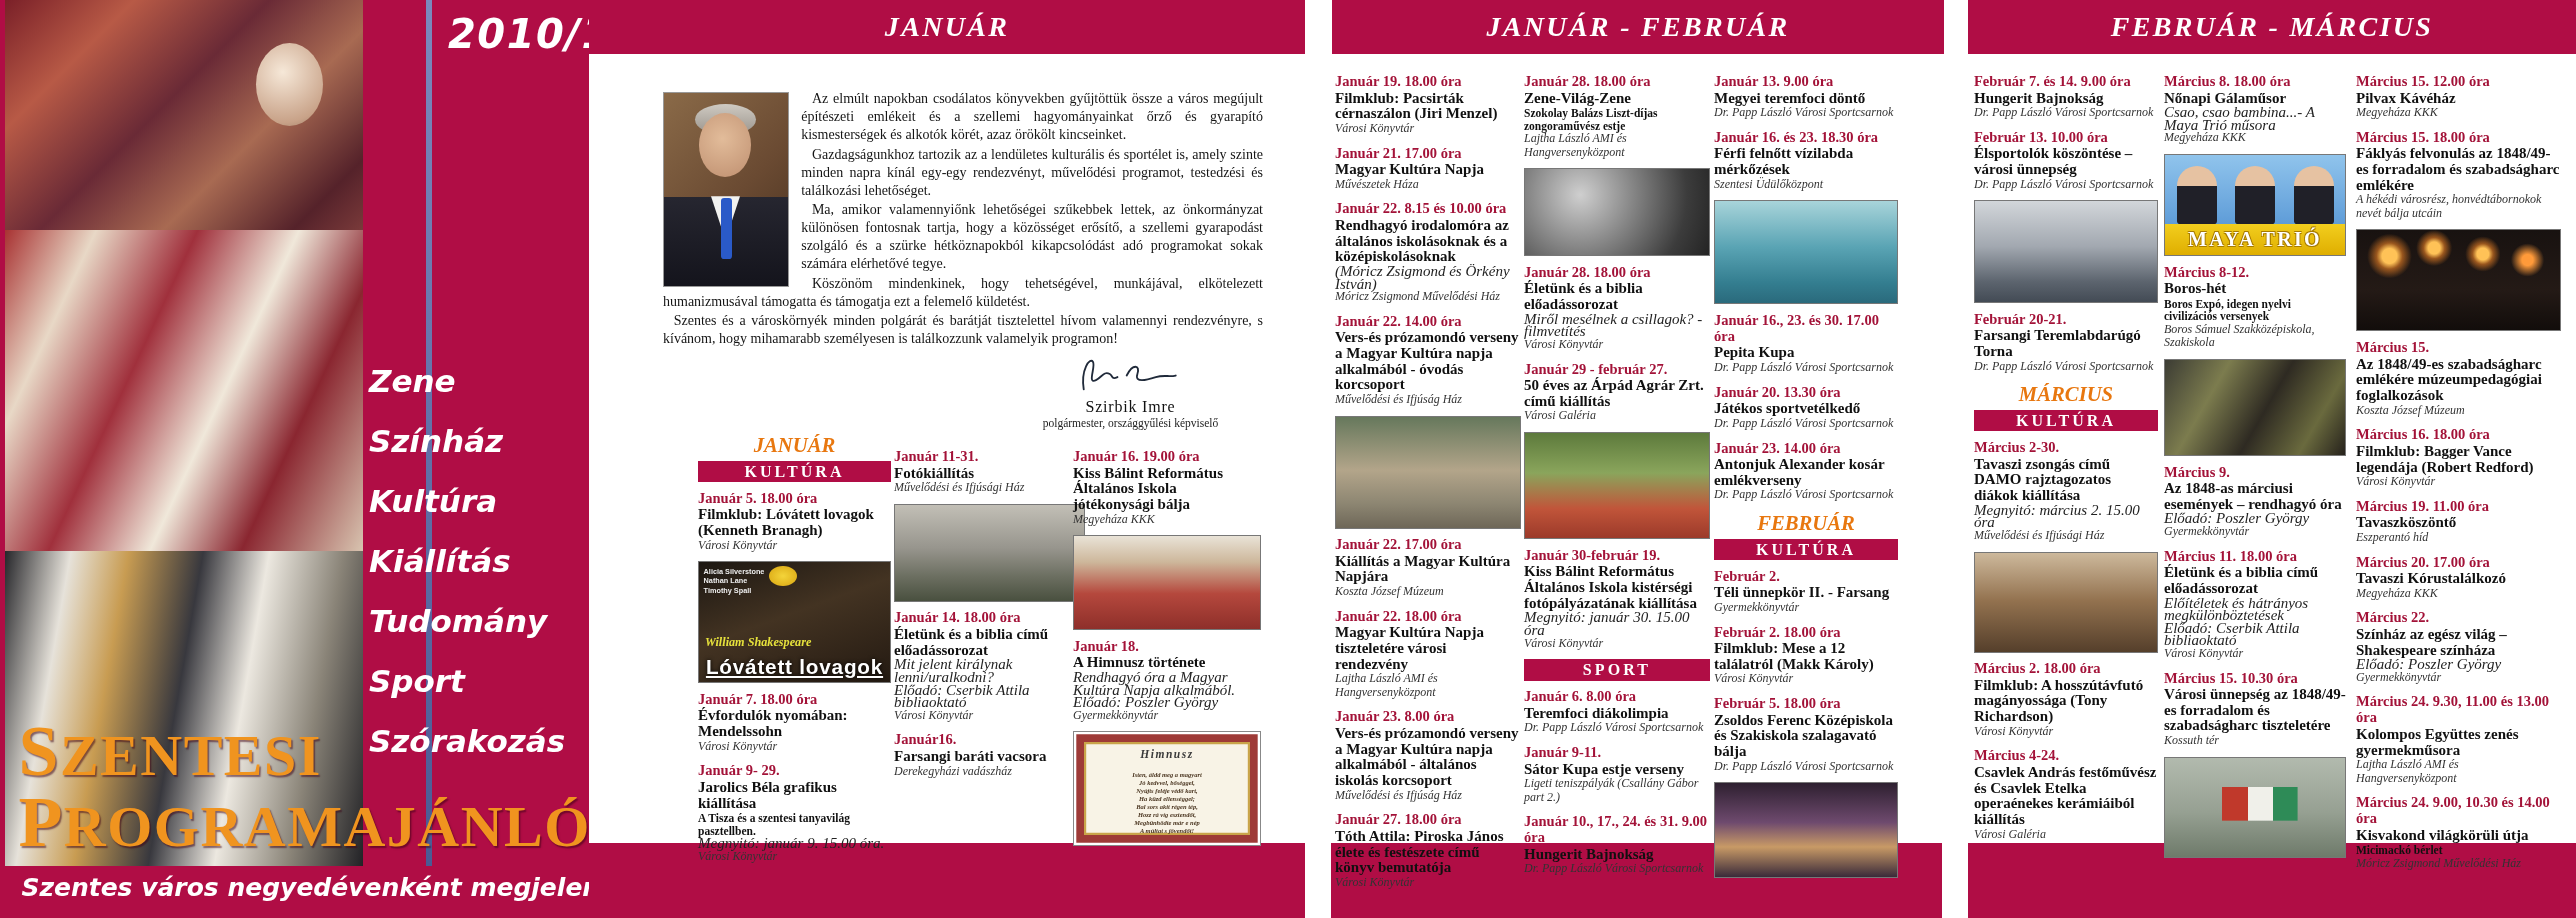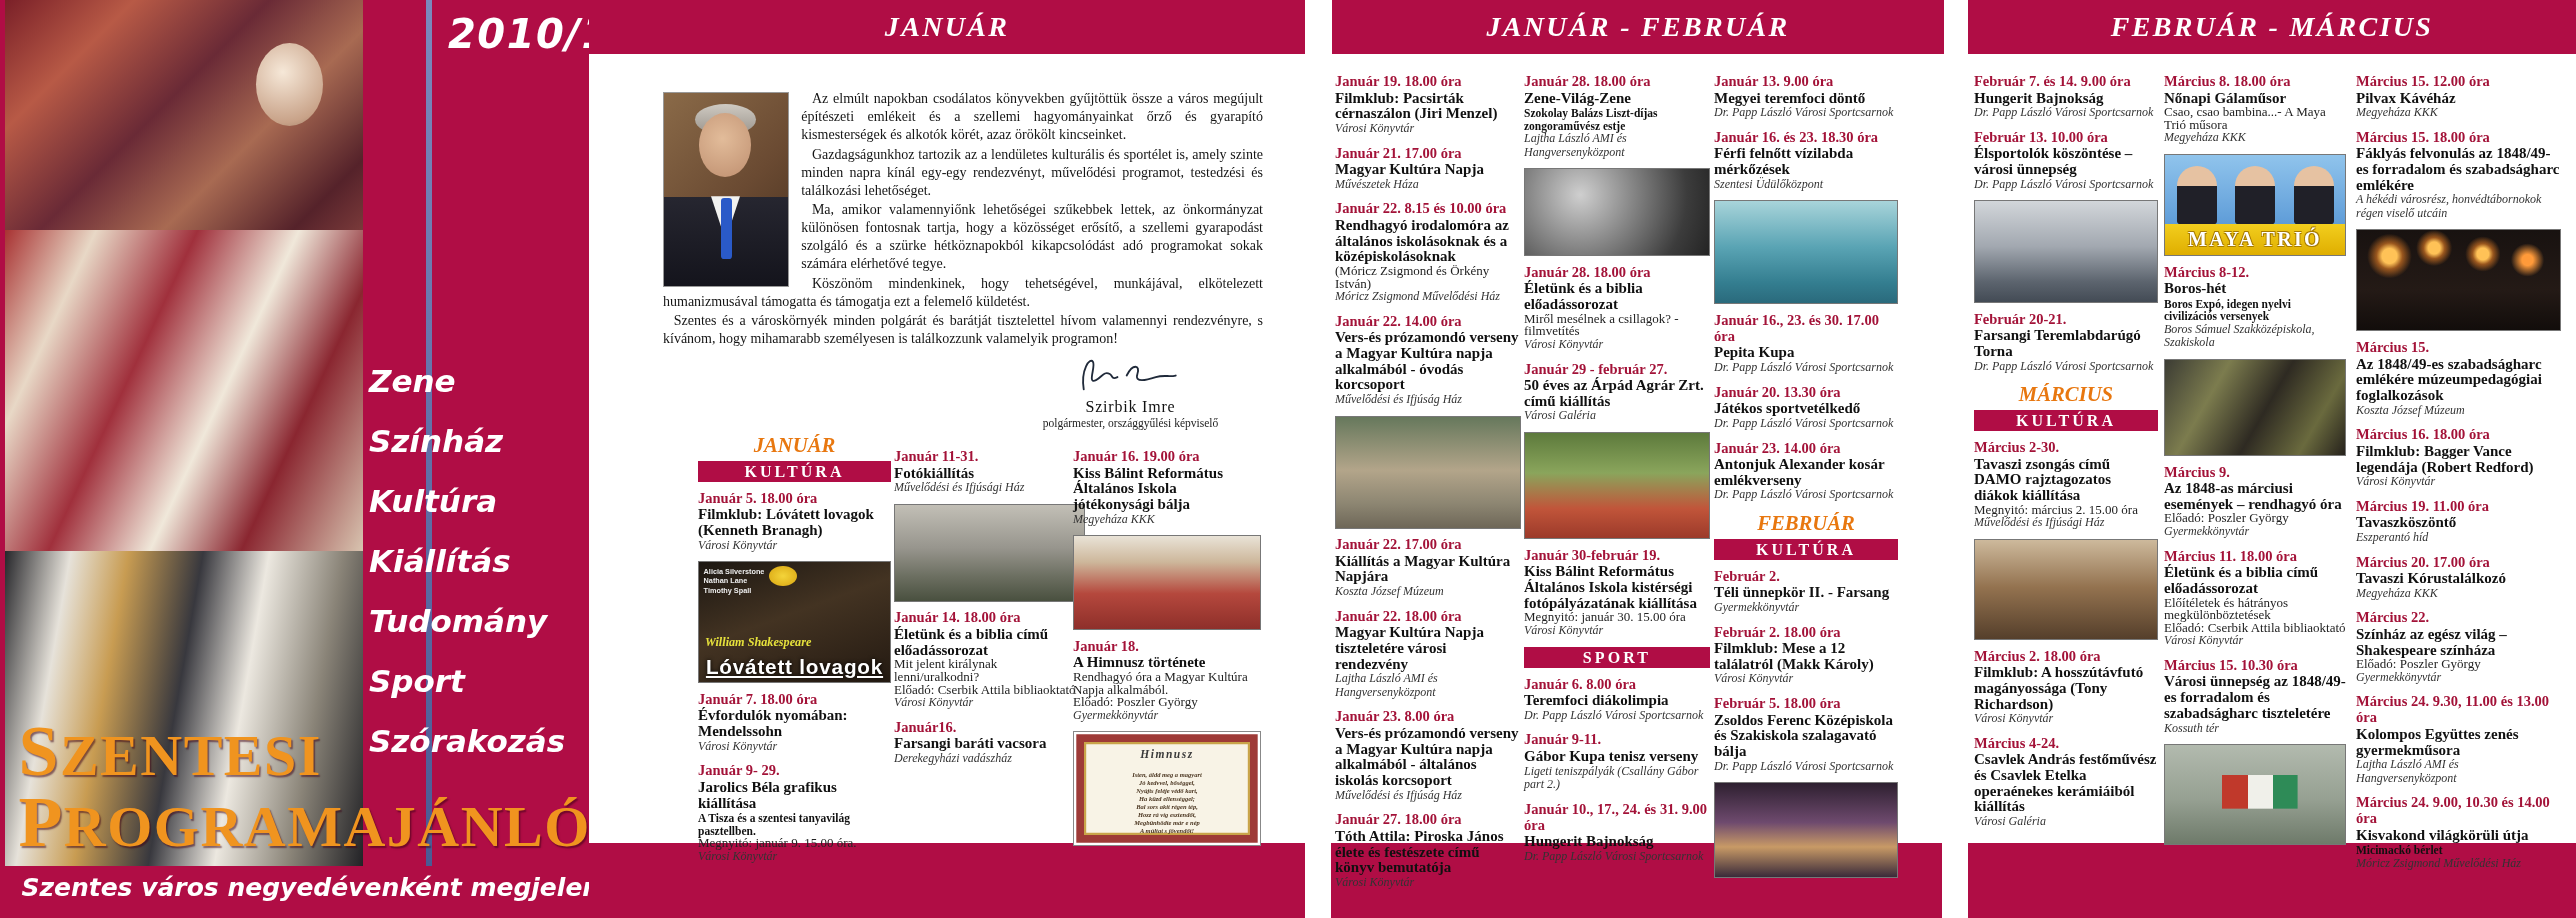--- a/index.html
+++ b/index.html
@@ -72,21 +72,21 @@
   .c8{left:2164px;top:73px;width:182px;}
   .c9{left:2356px;top:73px;width:205px;}
 
   .month{font:bold italic 20.7px/24.5px "Liberation Serif",serif;color:#e8770f;text-align:center;margin-bottom:3.1px;}
   .secbar{background:#b00d45;color:#fff;text-align:center;
           font:bold 16px/21.4px "Liberation Serif",serif;letter-spacing:3.1px;margin-bottom:7.7px;}
   .event{margin-bottom:9.2px;}
   .date{font-weight:bold;font-size:14.5px;line-height:16px;color:#a31238;}
   .etitle{font-weight:bold;font-size:15px;line-height:15.7px;color:#101010;margin-top:1.5px;}
   .sub{font-weight:bold;font-size:11.5px;line-height:12.6px;color:#101010;margin-top:0.8px;}
-  .desc{font-size:13px;line-height:12.6px;color:#222;}
+  .desc{font-size:15px;line-height:12.6px;color:#222;font-style:italic;}
   .venue{font-style:italic;font-size:12px;line-height:13.4px;color:#333;}
 
   .photo{width:100%;border:0.8px solid #777;margin:1.5px 0 7.7px 0;box-sizing:border-box;position:relative;overflow:hidden;}
   .ph-memorial{background:linear-gradient(180deg,#c2bfb6 0%,#97958d 45%,#6b6e60 75%,#49503f 100%);}
   .ph-ball{background:linear-gradient(180deg,#e9e3d7 0%,#cdb79b 28%,#b5483d 62%,#8e2f2a 100%);}
   .ph-recital{background:linear-gradient(180deg,#66785c 0%,#b3a58a 48%,#8d8672 78%,#6e6758 100%);}
   .ph-pianist{background:radial-gradient(circle at 30% 30%,#cfcfcf 0%,#8a8a8a 35%,#3c3c3c 75%,#242424 100%);}
   .ph-tomato{background:linear-gradient(180deg,#5d7a3c 0%,#8aa55c 38%,#c1553a 72%,#9c3a2a 100%);}
   .ph-waterpolo{background:linear-gradient(180deg,#a8d4da 0%,#5aa4b4 45%,#347e90 80%,#2a6a7c 100%);}
   .ph-prom{background:linear-gradient(180deg,#2e2030 0%,#6e4a6e 42%,#c89a66 68%,#3a2a3a 100%);}
@@ -341,21 +341,21 @@
           <div class="venue">Városi Könyvtár</div>
         </div>
         <div class="secbar"><span>SPORT</span></div>
         <div class="event">
           <div class="date">Január 6. 8.00 óra</div>
           <div class="etitle">Teremfoci diákolimpia</div>
           <div class="venue">Dr. Papp László Városi Sportcsarnok</div>
         </div>
         <div class="event">
           <div class="date">Január 9-11.</div>
-          <div class="etitle">Gábor Kupa tenisz verseny</div>
+          <div class="etitle">Sátor Kupa estje verseny</div>
           <div class="venue">Ligeti teniszpályák (Csallány Gábor part 2.)</div>
         </div>
         <div class="event">
           <div class="date">Január 10., 17., 24. és 31. 9.00 óra</div>
           <div class="etitle">Hungerit Bajnokság</div>
           <div class="venue">Dr. Papp László Városi Sportcsarnok</div>
         </div>
       </div>
       <div class="col c6">
         <div class="event">
@@ -482,21 +482,21 @@
       </div>
       <div class="col c9">
         <div class="event">
           <div class="date">Március 15. 12.00 óra</div>
           <div class="etitle">Pilvax Kávéház</div>
           <div class="venue">Megyeháza KKK</div>
         </div>
         <div class="event">
           <div class="date">Március 15. 18.00 óra</div>
           <div class="etitle">Fáklyás felvonulás az 1848/49-es forradalom és szabadságharc emlékére</div>
-          <div class="venue">A hékédi városrész, honvédtábornokok régen viselő utcáin</div>
+          <div class="venue">A hékédi városrész, honvédtábornokok nevét bálja utcáin</div>
         </div>
         <div class="photo ph-torches" style="height: 102px;"></div>
         <div class="event">
           <div class="date">Március 15.</div>
           <div class="etitle">Az 1848/49-es szabadságharc emlékére múzeumpedagógiai foglalkozások</div>
           <div class="venue">Koszta József Múzeum</div>
         </div>
         <div class="event">
           <div class="date">Március 16. 18.00 óra</div>
           <div class="etitle">Filmklub: Bagger Vance legendája (Robert Redford)</div>

